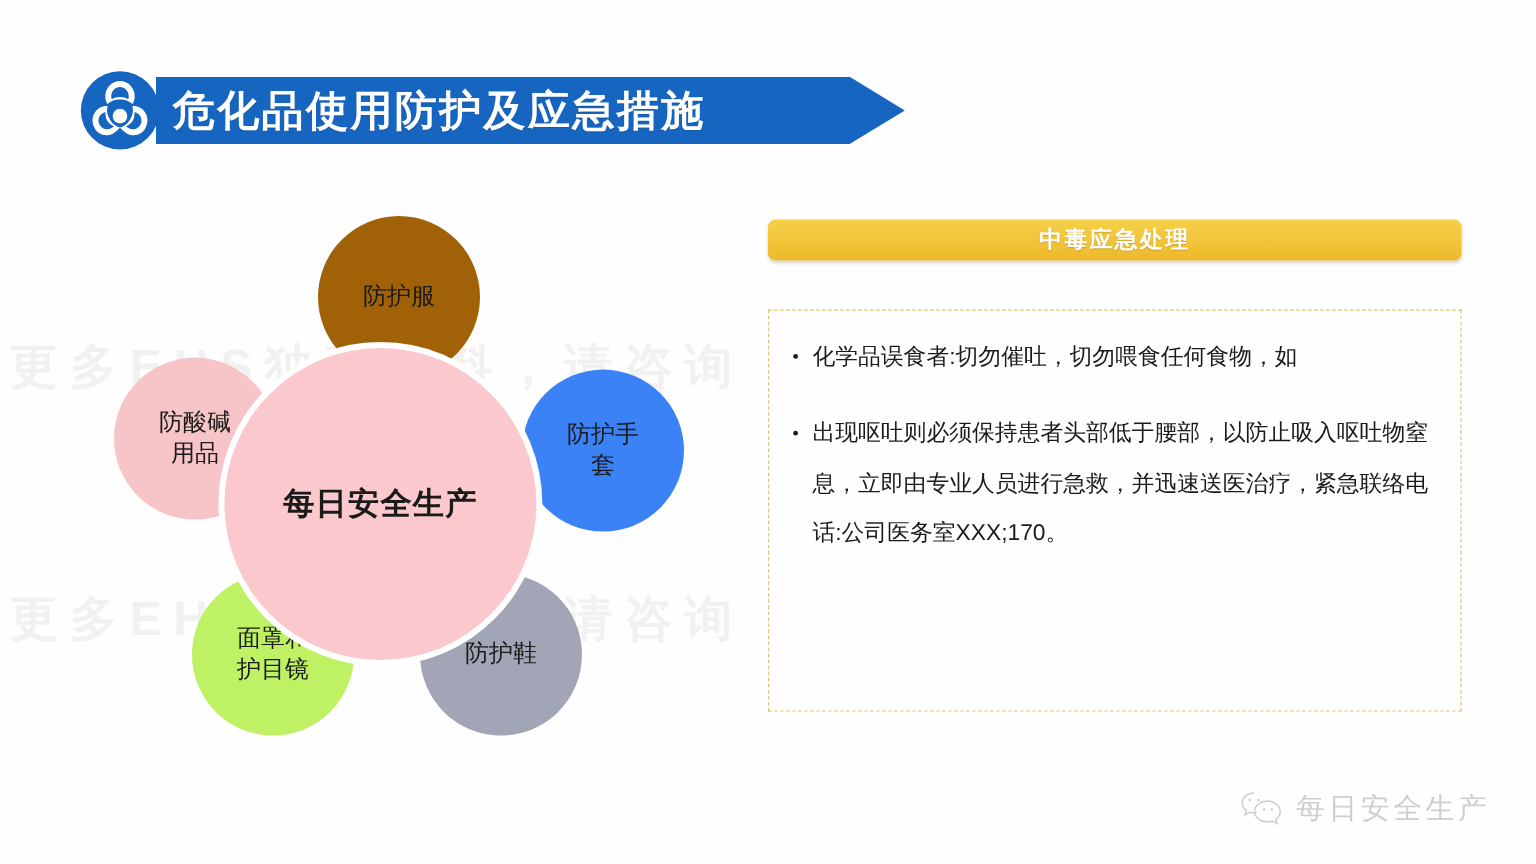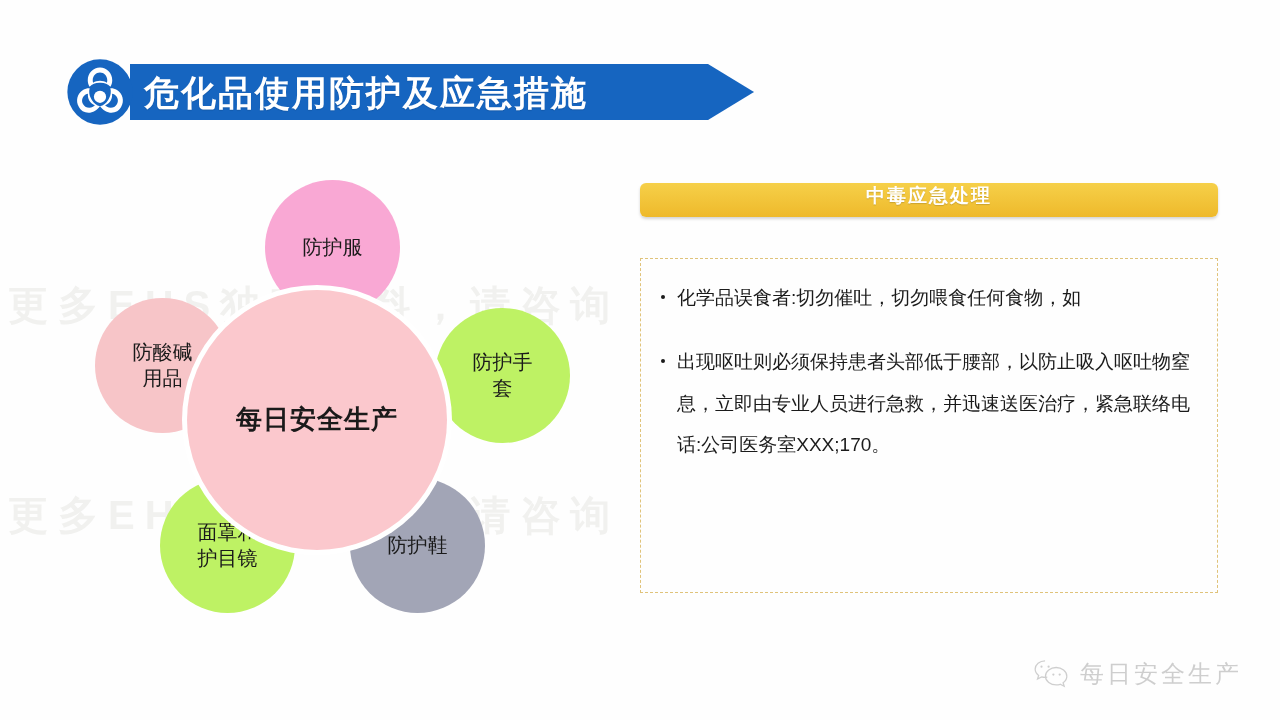--- a/index.html
+++ b/index.html
@@ -102,23 +102,23 @@
     align-items: center;
     justify-content: center;
     text-align: center;
     color: #1a1a1a;
     font-size: 20px;
     line-height: 1.28;
     font-family: "Liberation Sans", "DejaVu Sans", sans-serif;
   }
   .bubble-label { display: block; padding: 0 6px; }
 
-  .bubble-top      { left: 180px; top: 0px;   width: 135px; height: 135px; background: #f9a8d4; z-index: 2; }
+  .bubble-top      { left: 180px; top: 0px;   width: 135px; height: 135px; background: #a16207; z-index: 2; }
   .bubble-left     { left: 10px;  top: 118px; width: 135px; height: 135px; background: #f7c5c8; z-index: 2; }
-  .bubble-right    { left: 350px; top: 128px; width: 135px; height: 135px; background: #bef264; z-index: 2; }
+  .bubble-right    { left: 350px; top: 128px; width: 135px; height: 135px; background: #3b82f6; z-index: 2; }
   .bubble-bl       { left: 75px;  top: 298px; width: 135px; height: 135px; background: #bef264; z-index: 2; }
   .bubble-br       { left: 265px; top: 298px; width: 135px; height: 135px; background: #a2a5b6; z-index: 2; }
 
   .bubble-center {
     left: 102px;
     top: 110px;
     width: 260px;
     height: 260px;
     background: #fbc8cd;
     z-index: 4;
@@ -135,20 +135,21 @@
     top: 183px;
     width: 578px;
     z-index: 3;
   }
   .panel-header {
     height: 34px;
     border-radius: 6px;
     background: linear-gradient(#f6d049, #eeb92b);
     box-shadow: 0 2px 3px rgba(0,0,0,0.17);
     display: flex;
+    align-items: center;
     justify-content: center;
   }
   .panel-header-text {
     color: #ffffff;
     font-size: 19px;
     font-weight: 700;
     letter-spacing: 2px;
     text-shadow: 0 1px 1px rgba(0,0,0,0.16);
     font-family: "Liberation Sans", "DejaVu Sans", sans-serif;
   }

